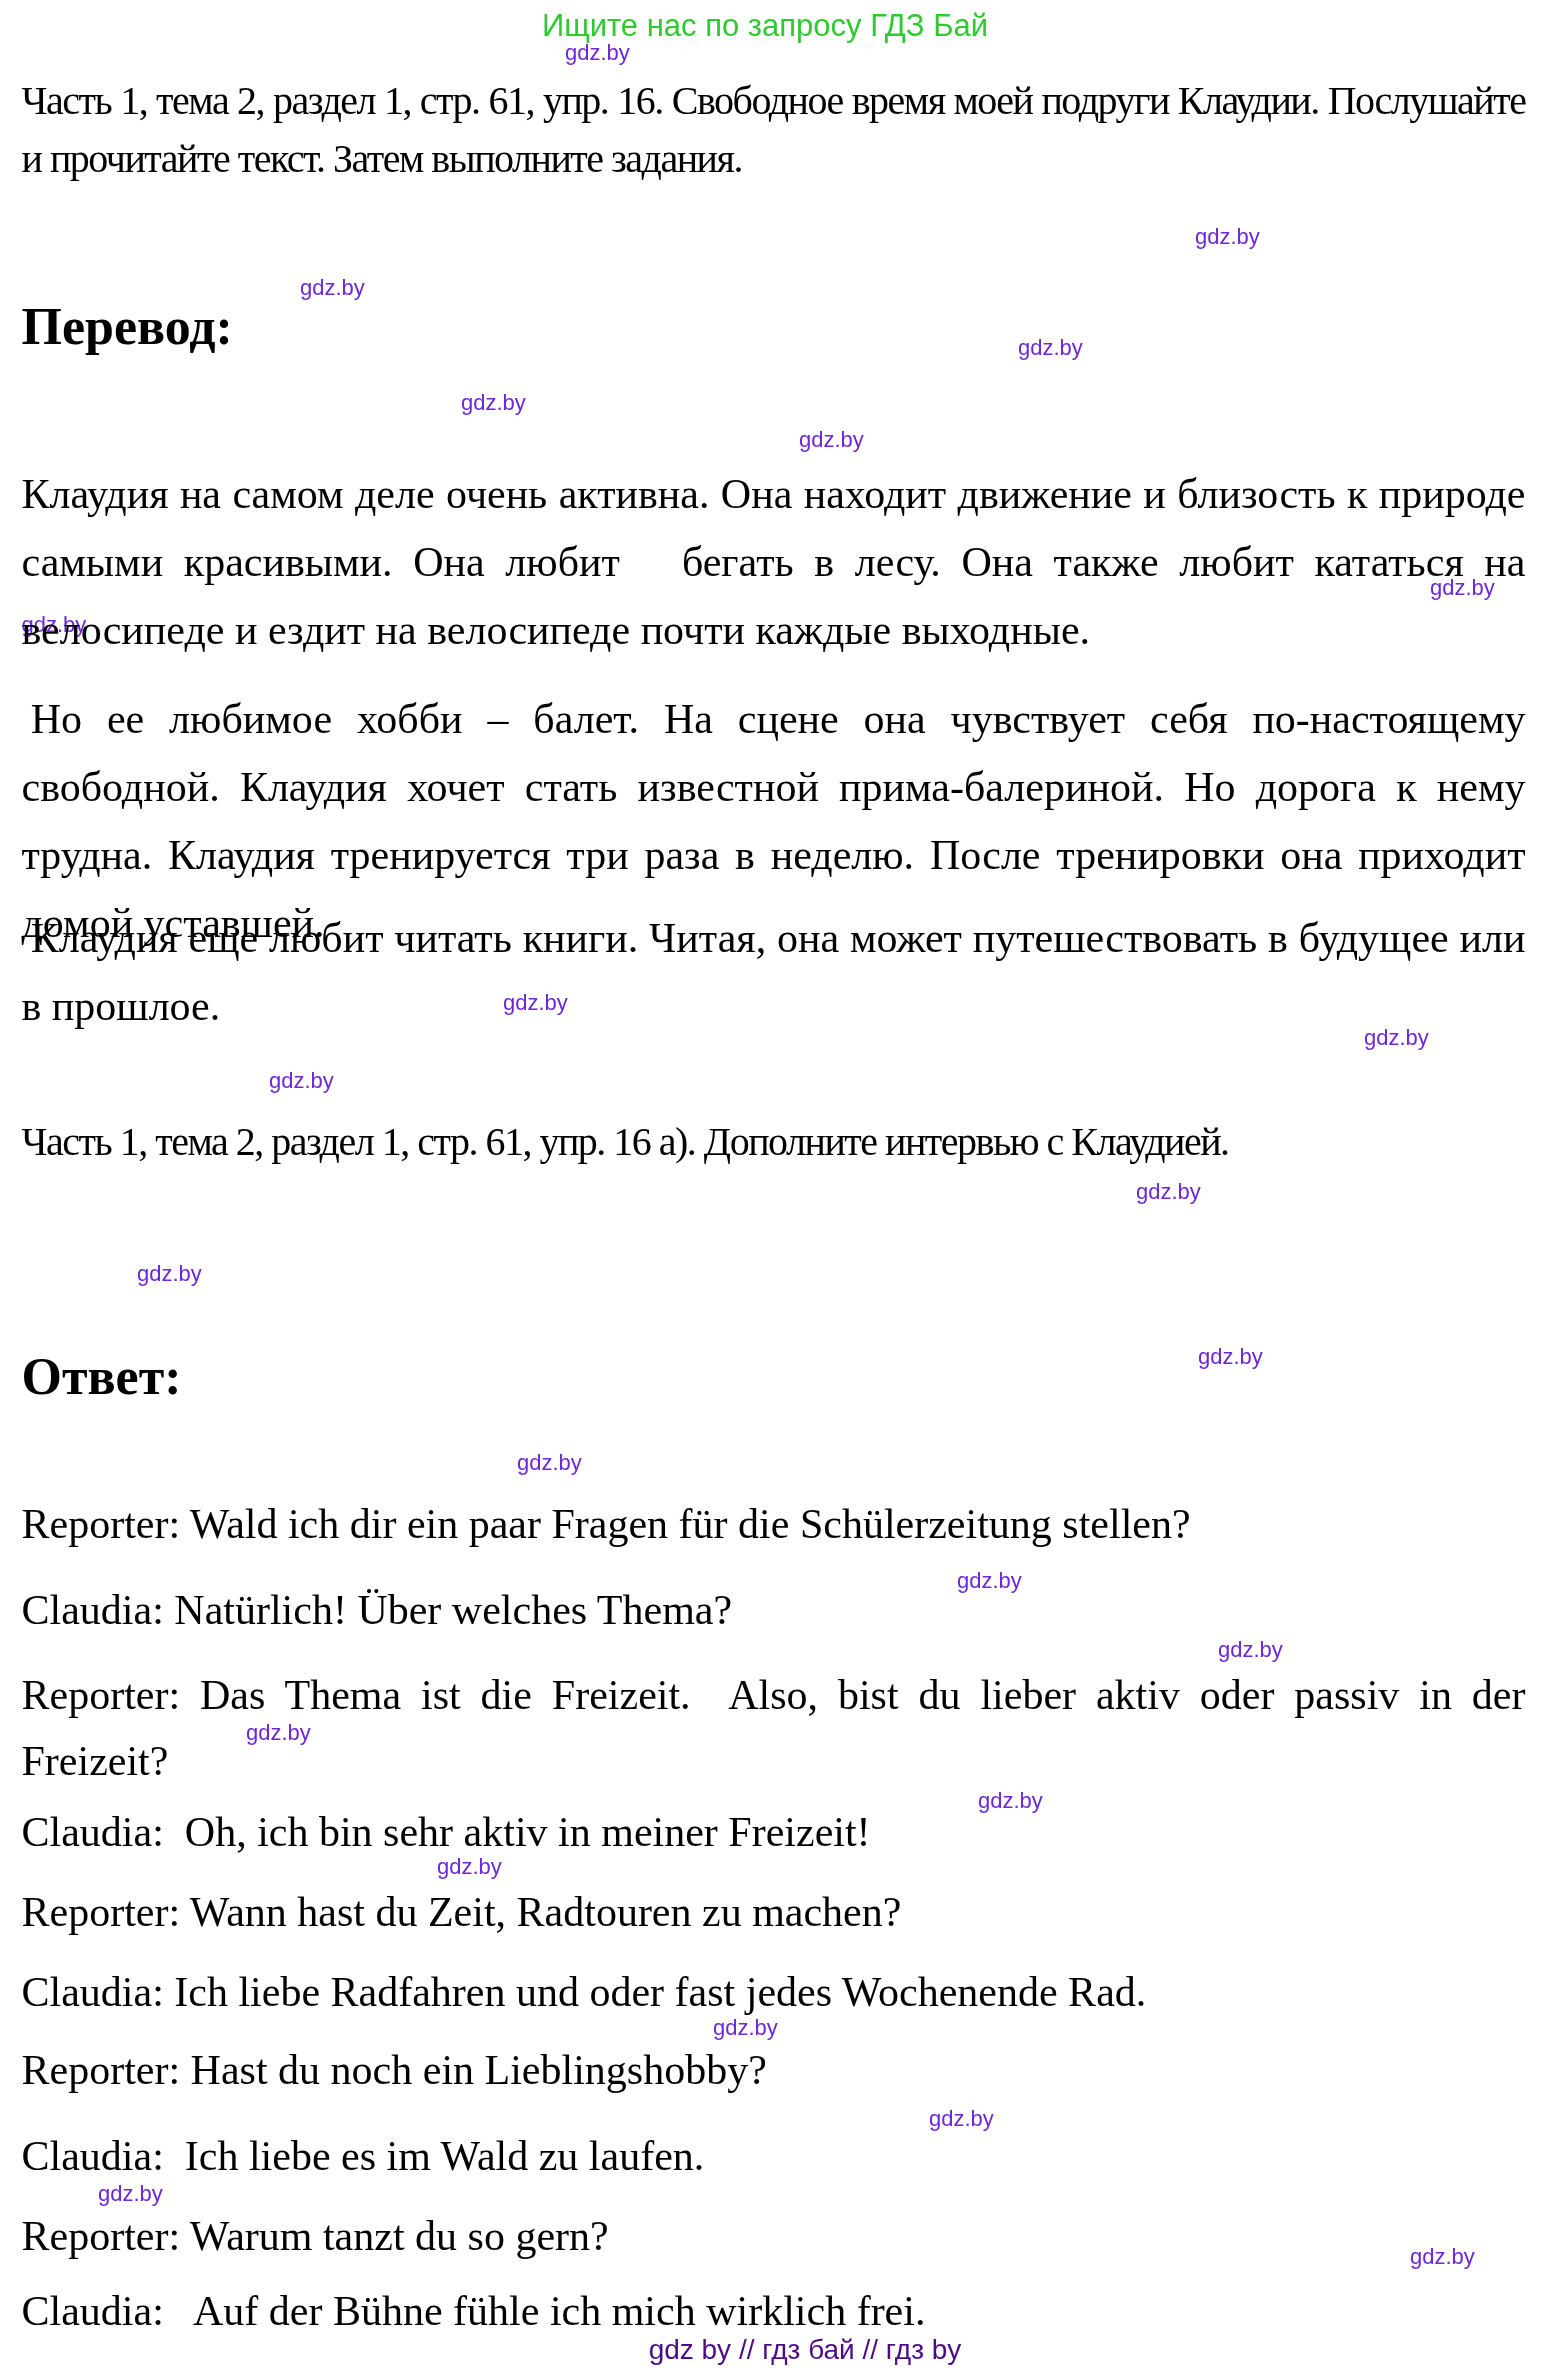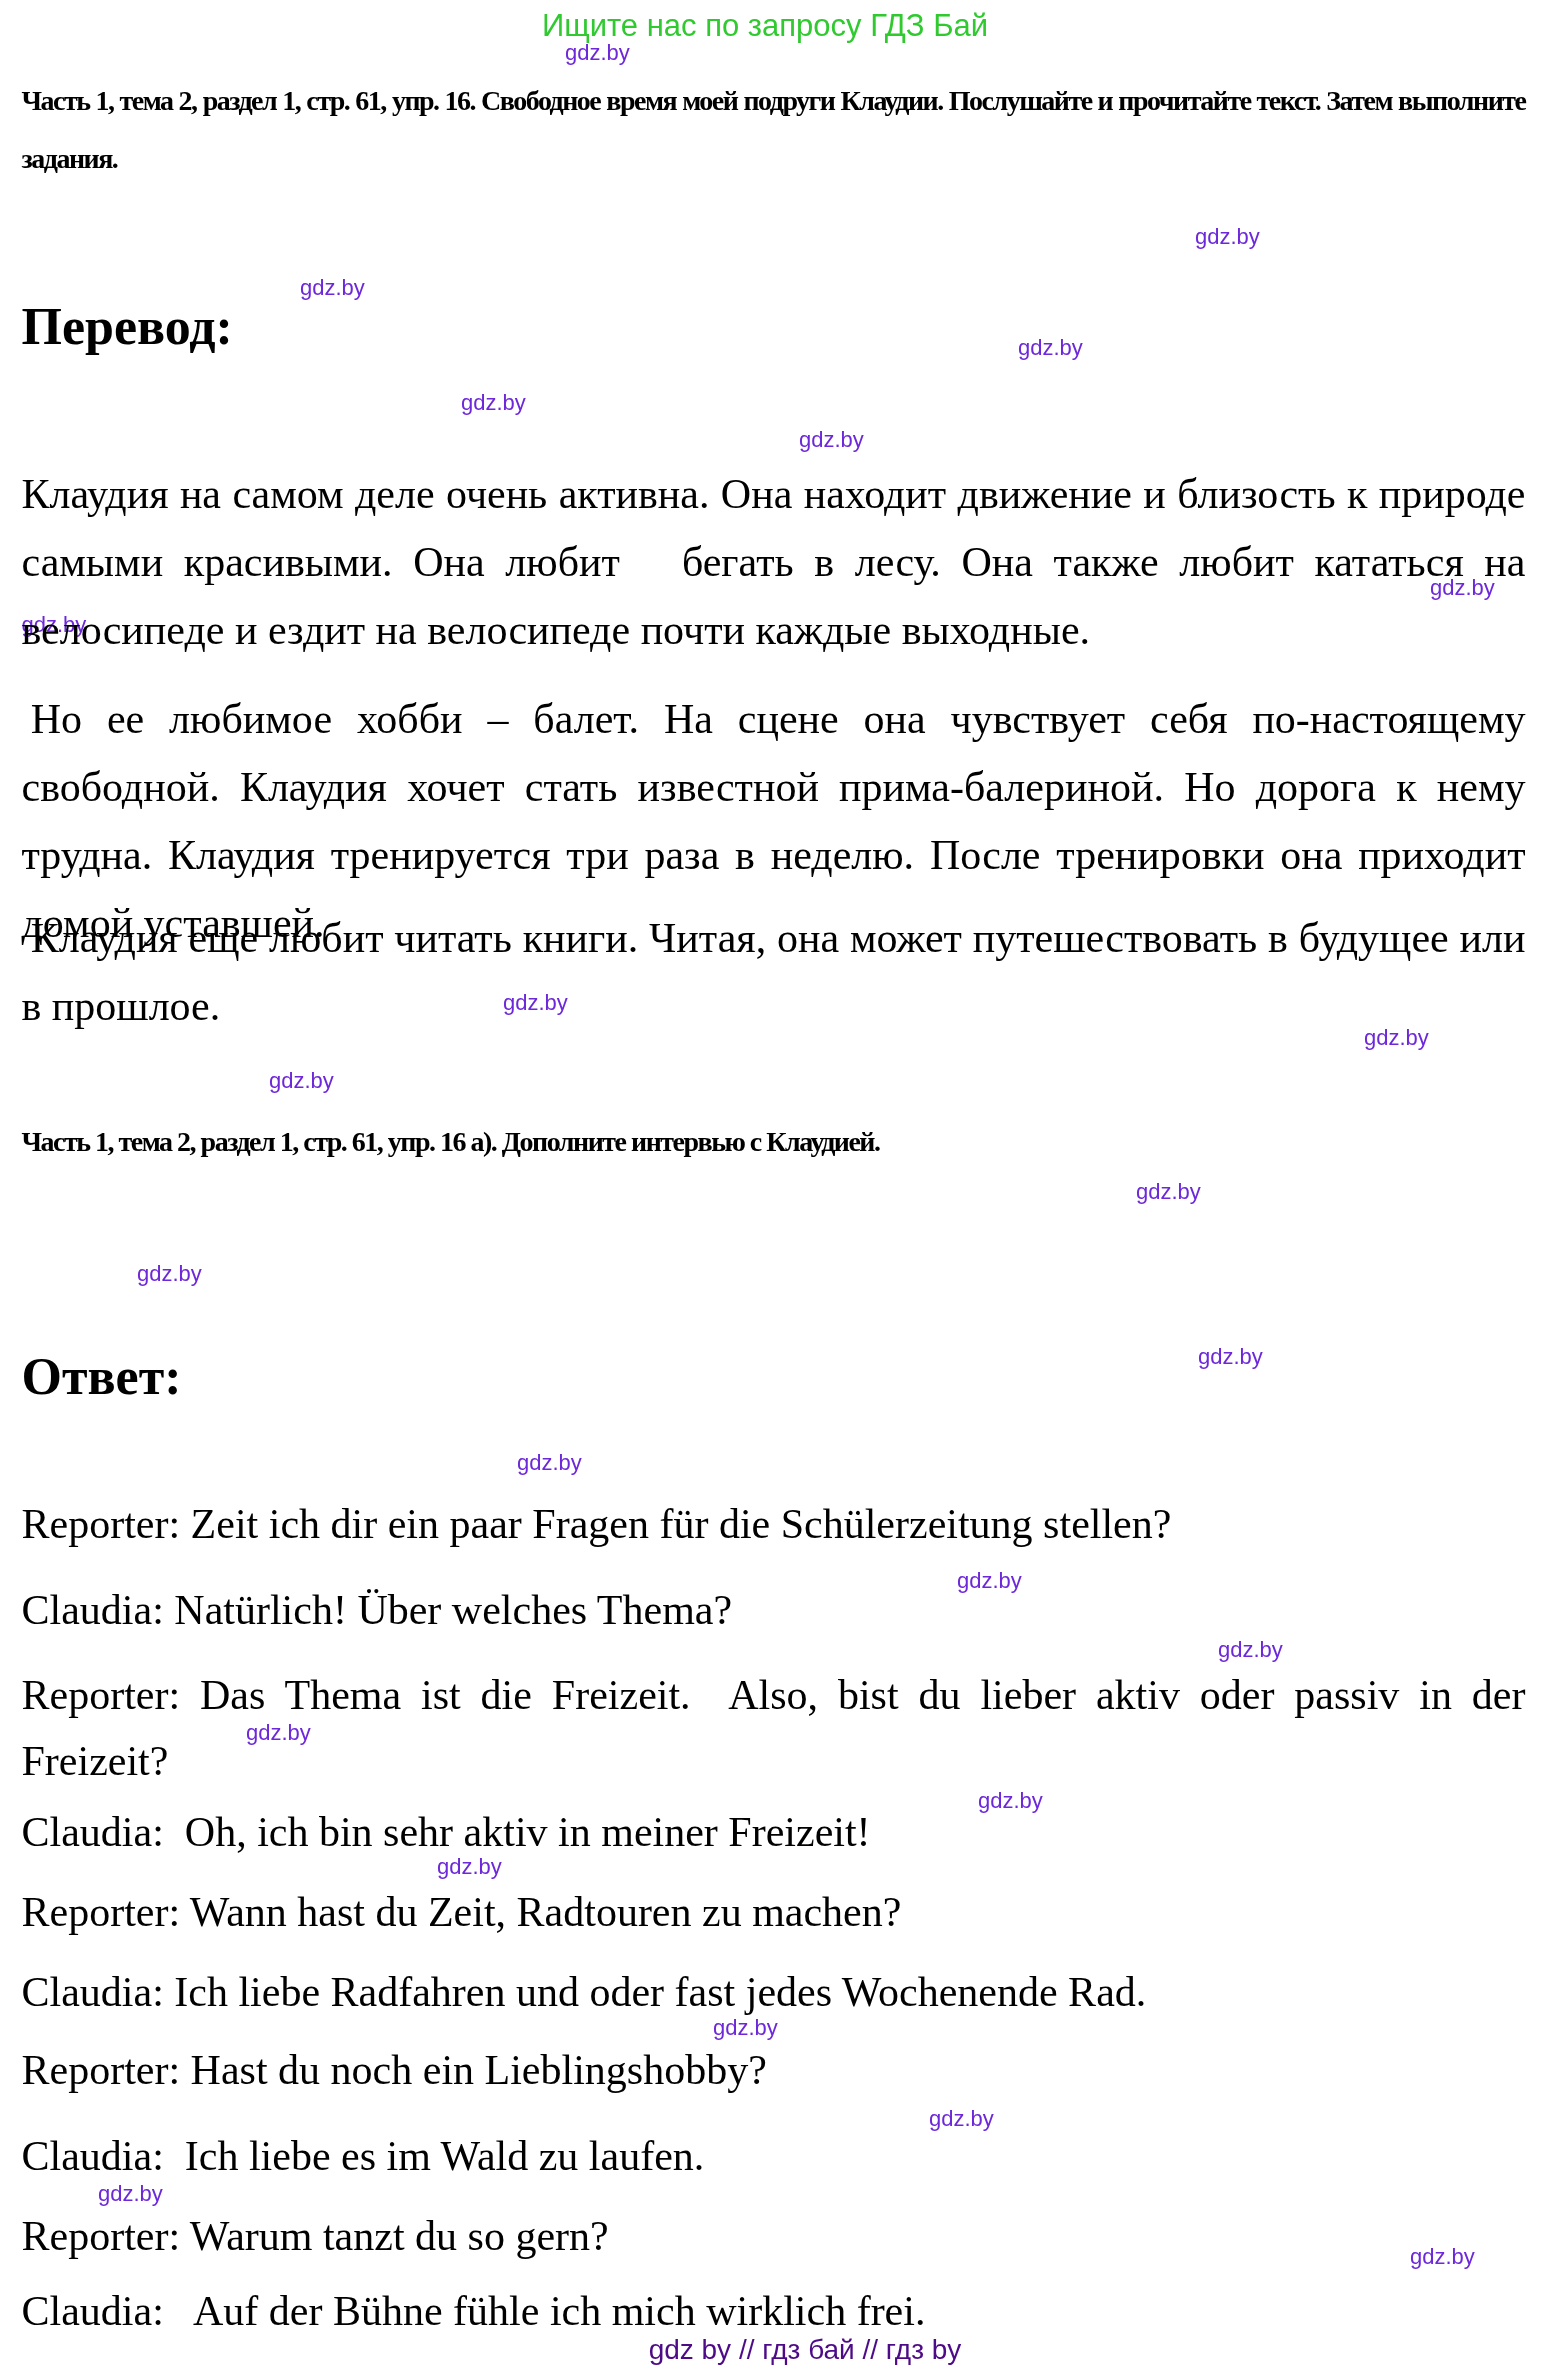--- a/index.html
+++ b/index.html
@@ -24,22 +24,22 @@
   .wm {
     position: absolute;
     font-family: "Liberation Sans", sans-serif;
     font-size: 22px;
     color: #6d28d9;
     white-space: nowrap;
   }
   .heading {
     position: absolute;
     left: 21.5px; width: 1504px;
-    font-weight: bold;
-    font-size: 28px;
+    font-weight: normal;
+    font-size: 40px;
     line-height: 58px;
     letter-spacing: -1.5px;
     text-align: justify;
     text-align-last: left;
   }
   .label {
     position: absolute;
     left: 21.5px;
     font-weight: bold;
     font-size: 52px;
@@ -109,21 +109,21 @@
 
   <div class="label" style="top:304px">Перевод:</div>
   <div class="para" style="top:460px">Клаудия на самом деле очень активна. Она находит движение и близость к природе самыми красивыми. Она любит&nbsp;&nbsp; бегать в лесу. Она также любит кататься на велосипеде и ездит на велосипеде почти каждые выходные.</div>
   <div class="para indent" style="top:685px">Но ее любимое хобби – балет. На сцене она чувствует себя по-настоящему свободной. Клаудия хочет стать известной прима-балериной. Но дорога к нему трудна. Клаудия тренируется три раза в неделю. После тренировки она приходит домой уставшей.</div>
   <div class="para indent" style="top:904px">Клаудия еще любит читать книги. Читая, она может путешествовать в будущее или в прошлое.</div>
 
   <div class="heading" style="top:1113px">Часть 1, тема 2, раздел 1, стр. 61, упр. 16 а). Дополните интервью с Клаудией.</div>
 
   <div class="label" style="top:1354px">Ответ:</div>
 
-  <div class="dlg" style="top:1491px">Reporter: Zeit ich dir ein paar Fragen für die Schülerzeitung stellen?</div>
+  <div class="dlg" style="top:1491px">Reporter: Wald ich dir ein paar Fragen für die Schülerzeitung stellen?</div>
   <div class="dlg" style="top:1577px">Claudia: Natürlich! Über welches Thema?</div>
   <div class="dlg" style="top:1662px">Reporter: Das Thema ist die Freizeit.&nbsp; Also, bist du lieber aktiv oder passiv in der Freizeit?</div>
   <div class="dlg" style="top:1799px">Claudia:&nbsp; Oh, ich bin sehr aktiv in meiner Freizeit!</div>
   <div class="dlg" style="top:1879px">Reporter: Wann hast du Zeit, Radtouren zu machen?</div>
   <div class="dlg" style="top:1959px">Claudia: Ich liebe Radfahren und oder fast jedes Wochenende Rad.</div>
   <div class="dlg" style="top:2037px">Reporter: Hast du noch ein Lieblingshobby?</div>
   <div class="dlg" style="top:2123px">Claudia:&nbsp; Ich liebe es im Wald zu laufen.</div>
   <div class="dlg" style="top:2203px">Reporter: Warum tanzt du so gern?</div>
   <div class="dlg" style="top:2278px">Claudia:&nbsp;&nbsp; Auf der Bühne fühle ich mich wirklich frei.</div>
 

